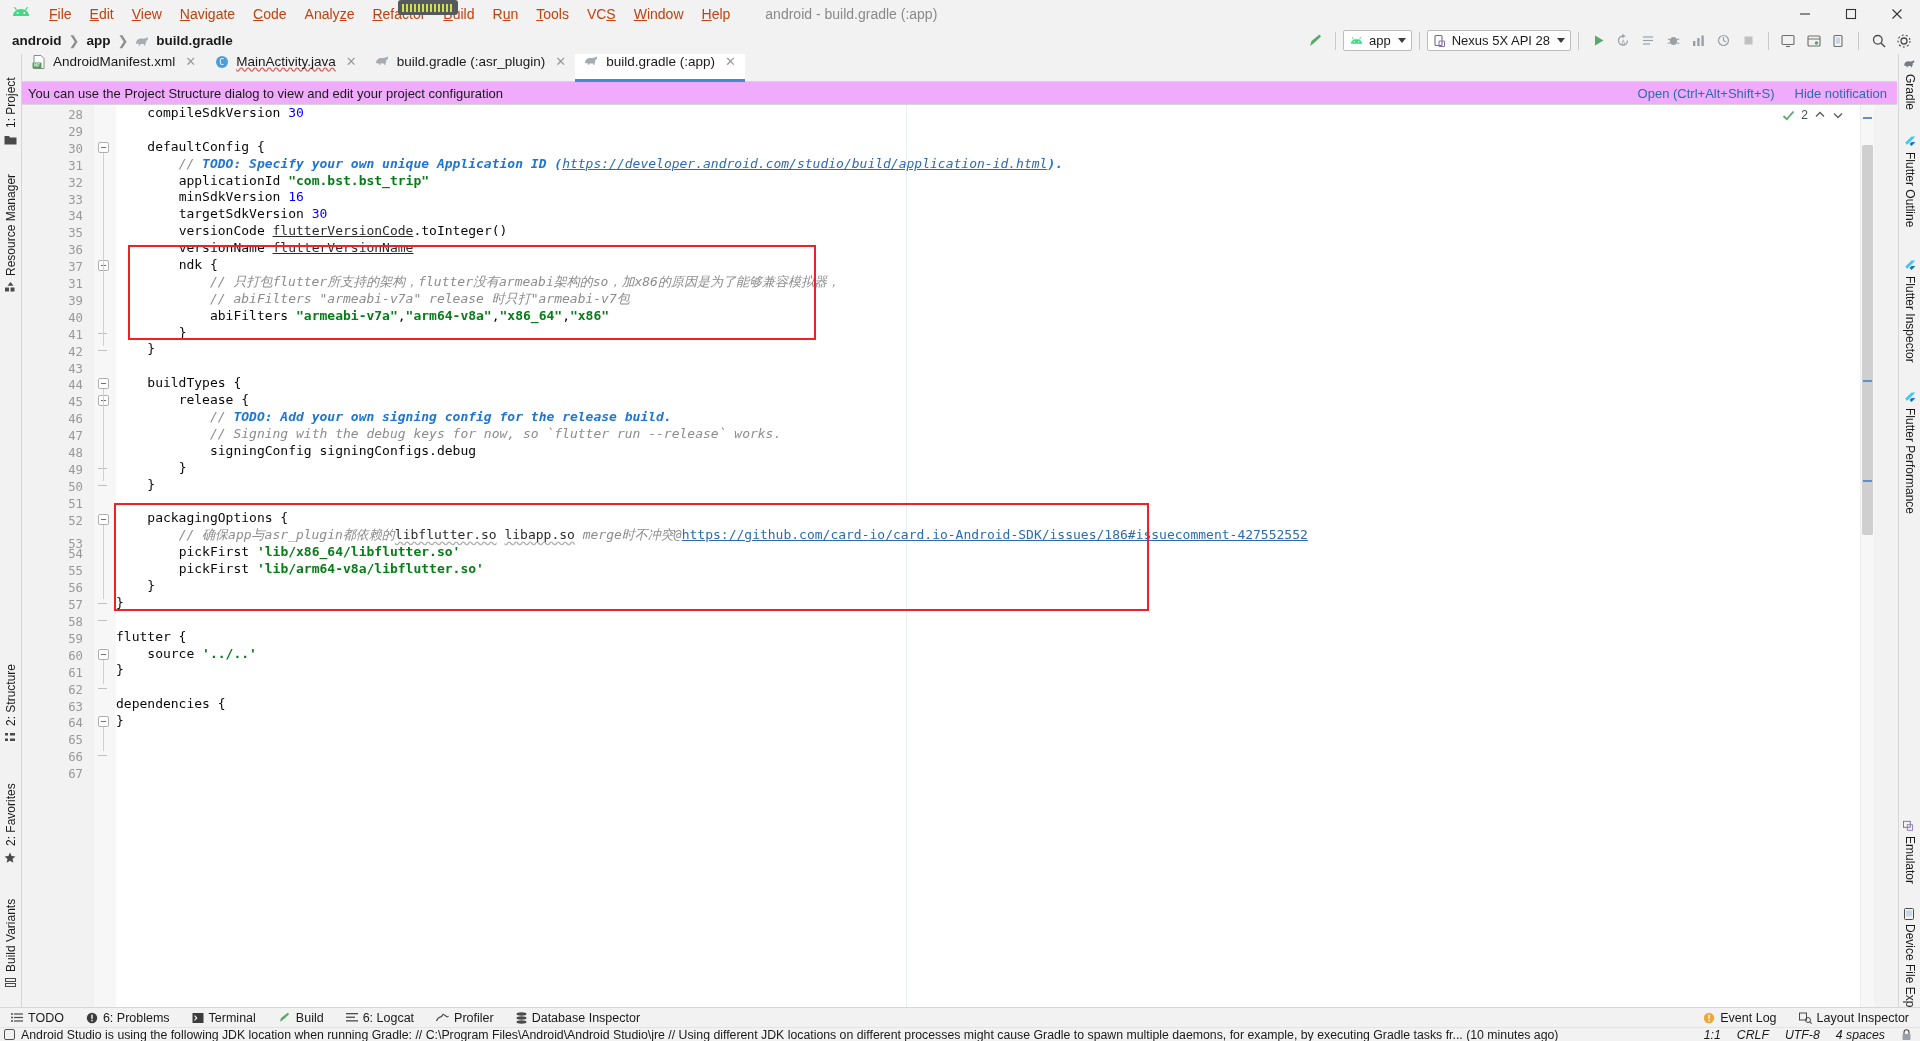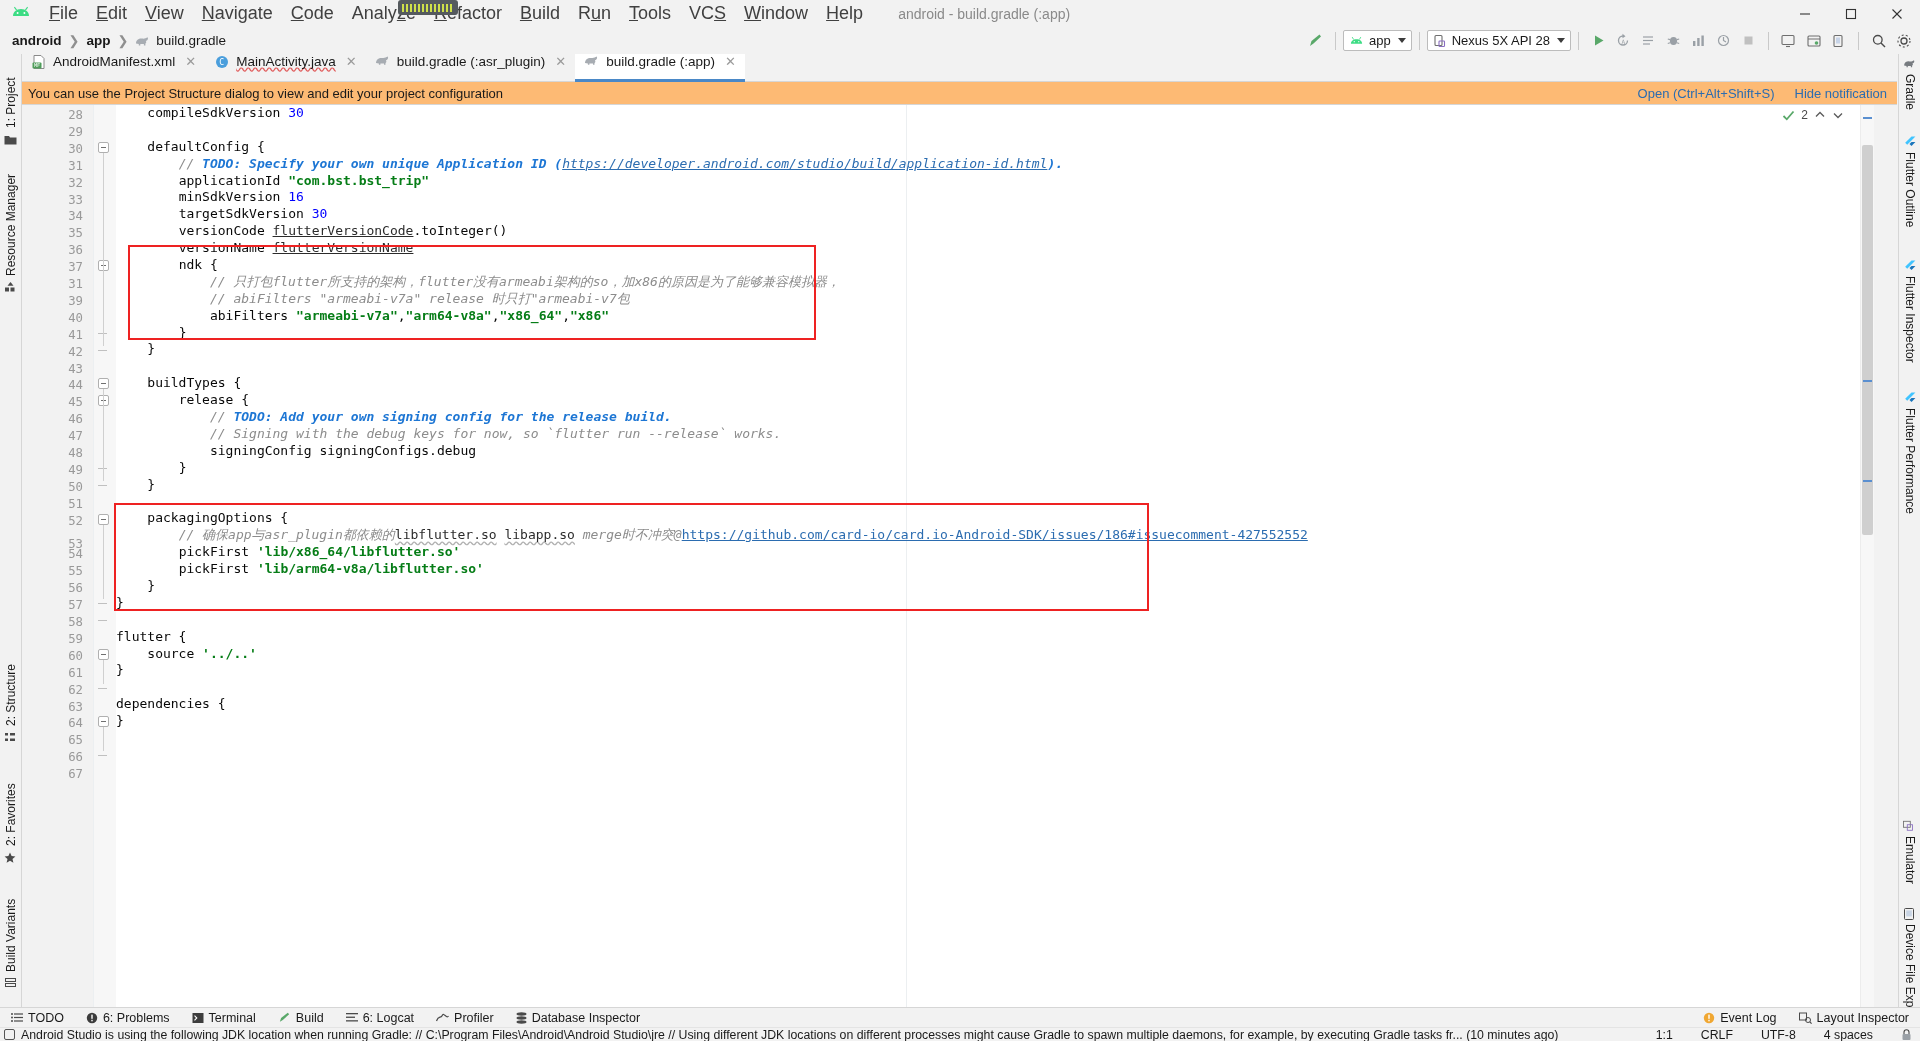--- a/index.html
+++ b/index.html
@@ -16,21 +16,21 @@
   #app { position: relative; width: 1920px; height: 1041px; background: #f2f2f2; }
 
   
   .menubar {
     position: absolute; left: 0; top: 0; width: 1920px; height: 27px;
     background: #f2f2f2; display: flex; align-items: center;
     padding-left: 6px;
   }
   .android-logo { width: 22px; height: 20px; position: relative; margin: 0 8px 0 4px; }
   .menu-item {
-    padding: 3px 9px; font-size: 18px; color: #404040; cursor: default;
+    padding: 3px 9px; font-size: 14px; color: #c2410c; cursor: default;
     white-space: nowrap;
   }
   .menu-item u { text-decoration: underline; }
   .win-title {
     margin-left: 26px; font-size: 14px; color: #8a8a8a; white-space: nowrap;
   }
   .wincontrols {
     position: absolute; right: 0; top: 0; height: 27px; display: flex; align-items: center;
   }
   .wc-btn {
@@ -48,21 +48,21 @@
     width: 52px; height: 8px;
     background: repeating-linear-gradient(90deg, #cfe04a 0 2px, #555a5e 2px 4px);
   }
 
   
   .breadcrumbbar {
     position: absolute; left: 0; top: 27px; width: 1740px; height: 27px;
     background: #f2f2f2; display: flex; align-items: center; padding-left: 12px;
   }
   .crumb { font-size: 13.5px; color: #1a1a1a; font-weight: bold; }
-  .crumb.plain { font-weight: normal; color: #1a1a1a; }
+  .crumb.plain { font-weight: bold; color: #1a1a1a; }
   .crumb-sep { color: #8f8f8f; margin: 0 7px; font-size: 13px; }
   .gradle-ico {
     display: inline-block; width: 16px; height: 12px; margin-right: 5px;
     position: relative; vertical-align: -1px;
   }
   .toolbar-right {
     position: absolute; right: 4px; top: 27px; height: 27px;
     display: flex; align-items: center; gap: 0px;
   }
   .tb-sep { width: 1px; height: 18px; background: #c9c9c9; margin: 0 7px; }
@@ -93,21 +93,21 @@
     content: ''; position: absolute; left: 0; right: 0; bottom: -1px; height: 3px;
     background: #4a88c7;
   }
   .tab .x { color: #9a9a9a; font-size: 13px; margin-left: 4px; }
   .tab .err-underline { text-decoration: underline wavy #e05b5b; text-decoration-skip-ink: none; }
   .tabicon { width: 16px; height: 16px; position: relative; flex: none; }
 
   
   .notifbar {
     position: absolute; left: 22px; top: 82px; width: 1875px; height: 23px;
-    background: #fdba74; display: flex; align-items: center;
+    background: #f0abfc; display: flex; align-items: center;
     padding: 0 10px 0 6px; border-bottom: 1px solid #d6d6d6;
   }
   .notif-text { font-size: 13px; color: #1a1a1a; }
   .notif-links { margin-left: auto; display: flex; gap: 20px; }
   .notif-links a { color: #2b6cb0; font-size: 13px; text-decoration: none; }
 
   
   .leftstrip {
     position: absolute; left: 0; top: 54px; width: 22px; height: 953px;
     background: #f2f2f2; border-right: 1px solid #d6d6d6;
@@ -215,21 +215,21 @@
   }
   .bb-right { margin-left: auto; display: flex; align-items: center; }
 
   
   .statusbar {
     position: absolute; left: 0; top: 1027px; width: 1920px; height: 14px;
     background: #f2f2f2; display: flex; align-items: center; font-size: 12.3px;
     color: #1a1a1a; padding-left: 4px; border-top: 1px solid #e4e4e4;
   }
   .status-msg { margin-left: 6px; white-space: nowrap; overflow: hidden; }
-  .status-right { margin-left: auto; display: flex; align-items: center; gap: 28px; padding-right: 8px; }
+  .status-right { margin-left: auto; display: flex; align-items: center; gap: 16px; padding-right: 8px; font-style: italic; }
 
   .ico-svg { display: block; }
 </style>
 </head>
 <body>
 
 <div id="app">
 
   <div class="menubar">
     <div class="android-logo">

